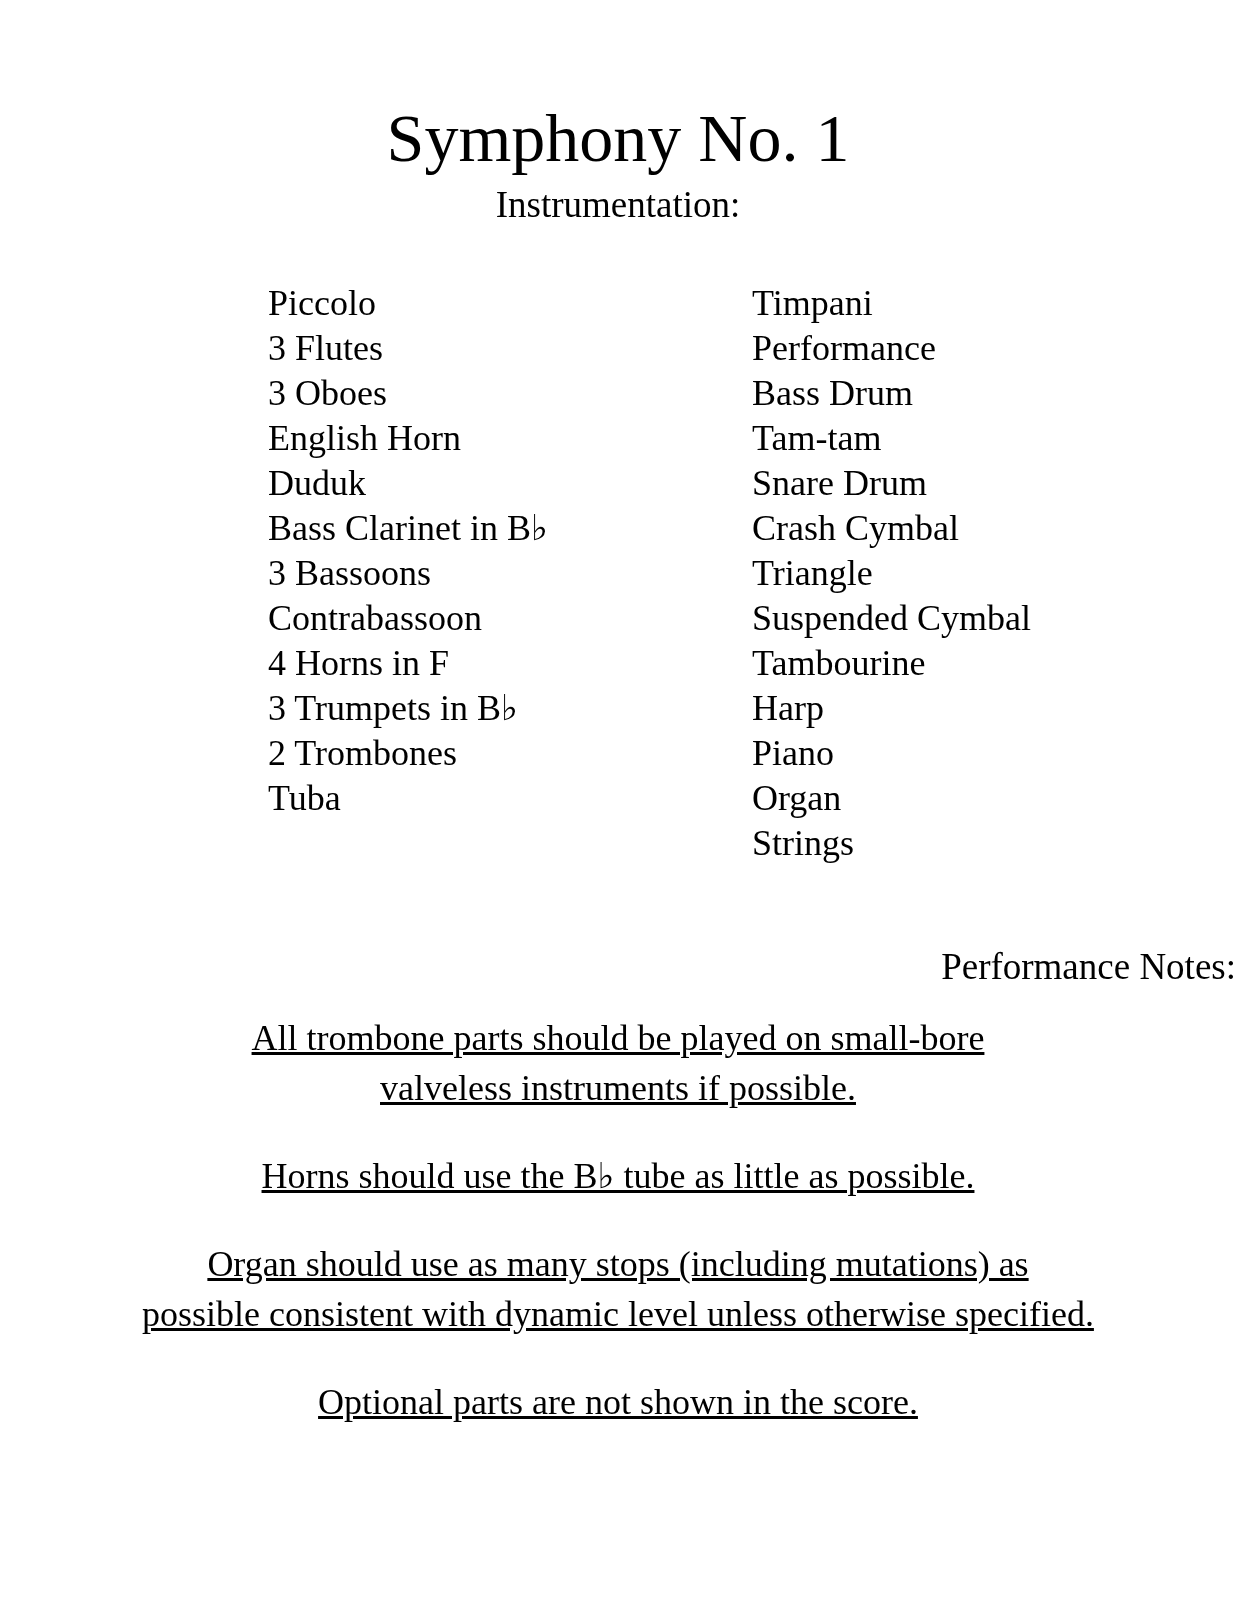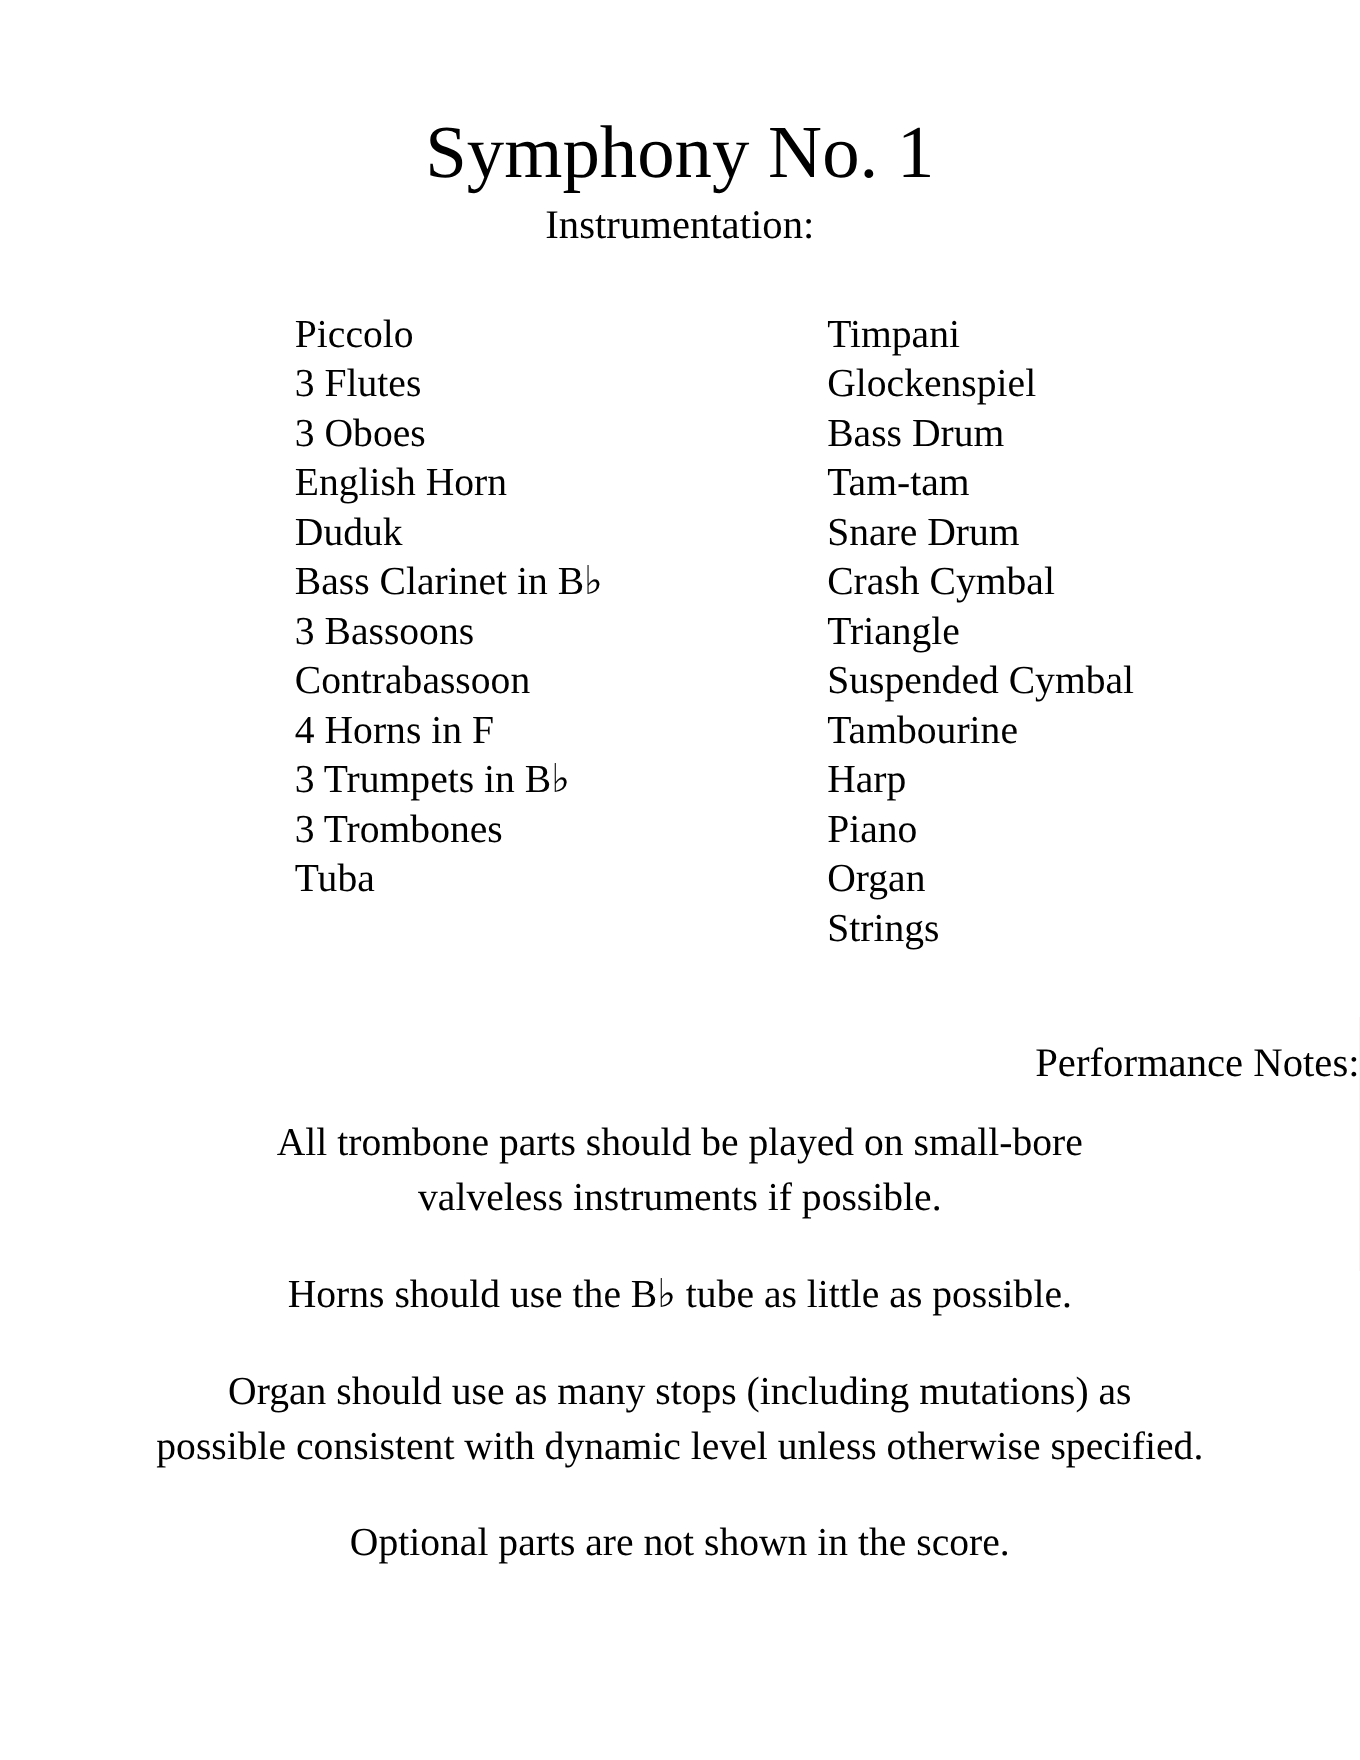--- a/index.html
+++ b/index.html
@@ -59,20 +59,21 @@
     margin-bottom: 24px;
   }
   .perf-note {
     font-size: 36px;
     line-height: 50px;
     text-align: center;
     margin-bottom: 38px;
   }
   .note-line {
     white-space: nowrap;
+    text-decoration: underline;
   }
 </style>
 </head>
 <body>
 
 <div class="page">
 
   <div class="doc-title">Symphony No. 1</div>
 
   <div class="instr-heading">Instrumentation:</div>
@@ -94,29 +95,29 @@
         <div class="inst-row">Bass Clarinet in B♭</div>
 
         <div class="inst-row">3 Bassoons</div>
 
         <div class="inst-row">Contrabassoon</div>
 
         <div class="inst-row">4 Horns in F</div>
 
         <div class="inst-row">3 Trumpets in B♭</div>
 
-        <div class="inst-row">3 Trombones</div>
+        <div class="inst-row">2 Trombones</div>
 
         <div class="inst-row">Tuba</div>
       </div>
     <div class="instr-col right">
 
         <div class="inst-row">Timpani</div>
 
-        <div class="inst-row">Glockenspiel</div>
+        <div class="inst-row">Performance</div>
 
         <div class="inst-row">Bass Drum</div>
 
         <div class="inst-row">Tam-tam</div>
 
         <div class="inst-row">Snare Drum</div>
 
         <div class="inst-row">Crash Cymbal</div>
 
         <div class="inst-row">Triangle</div>

